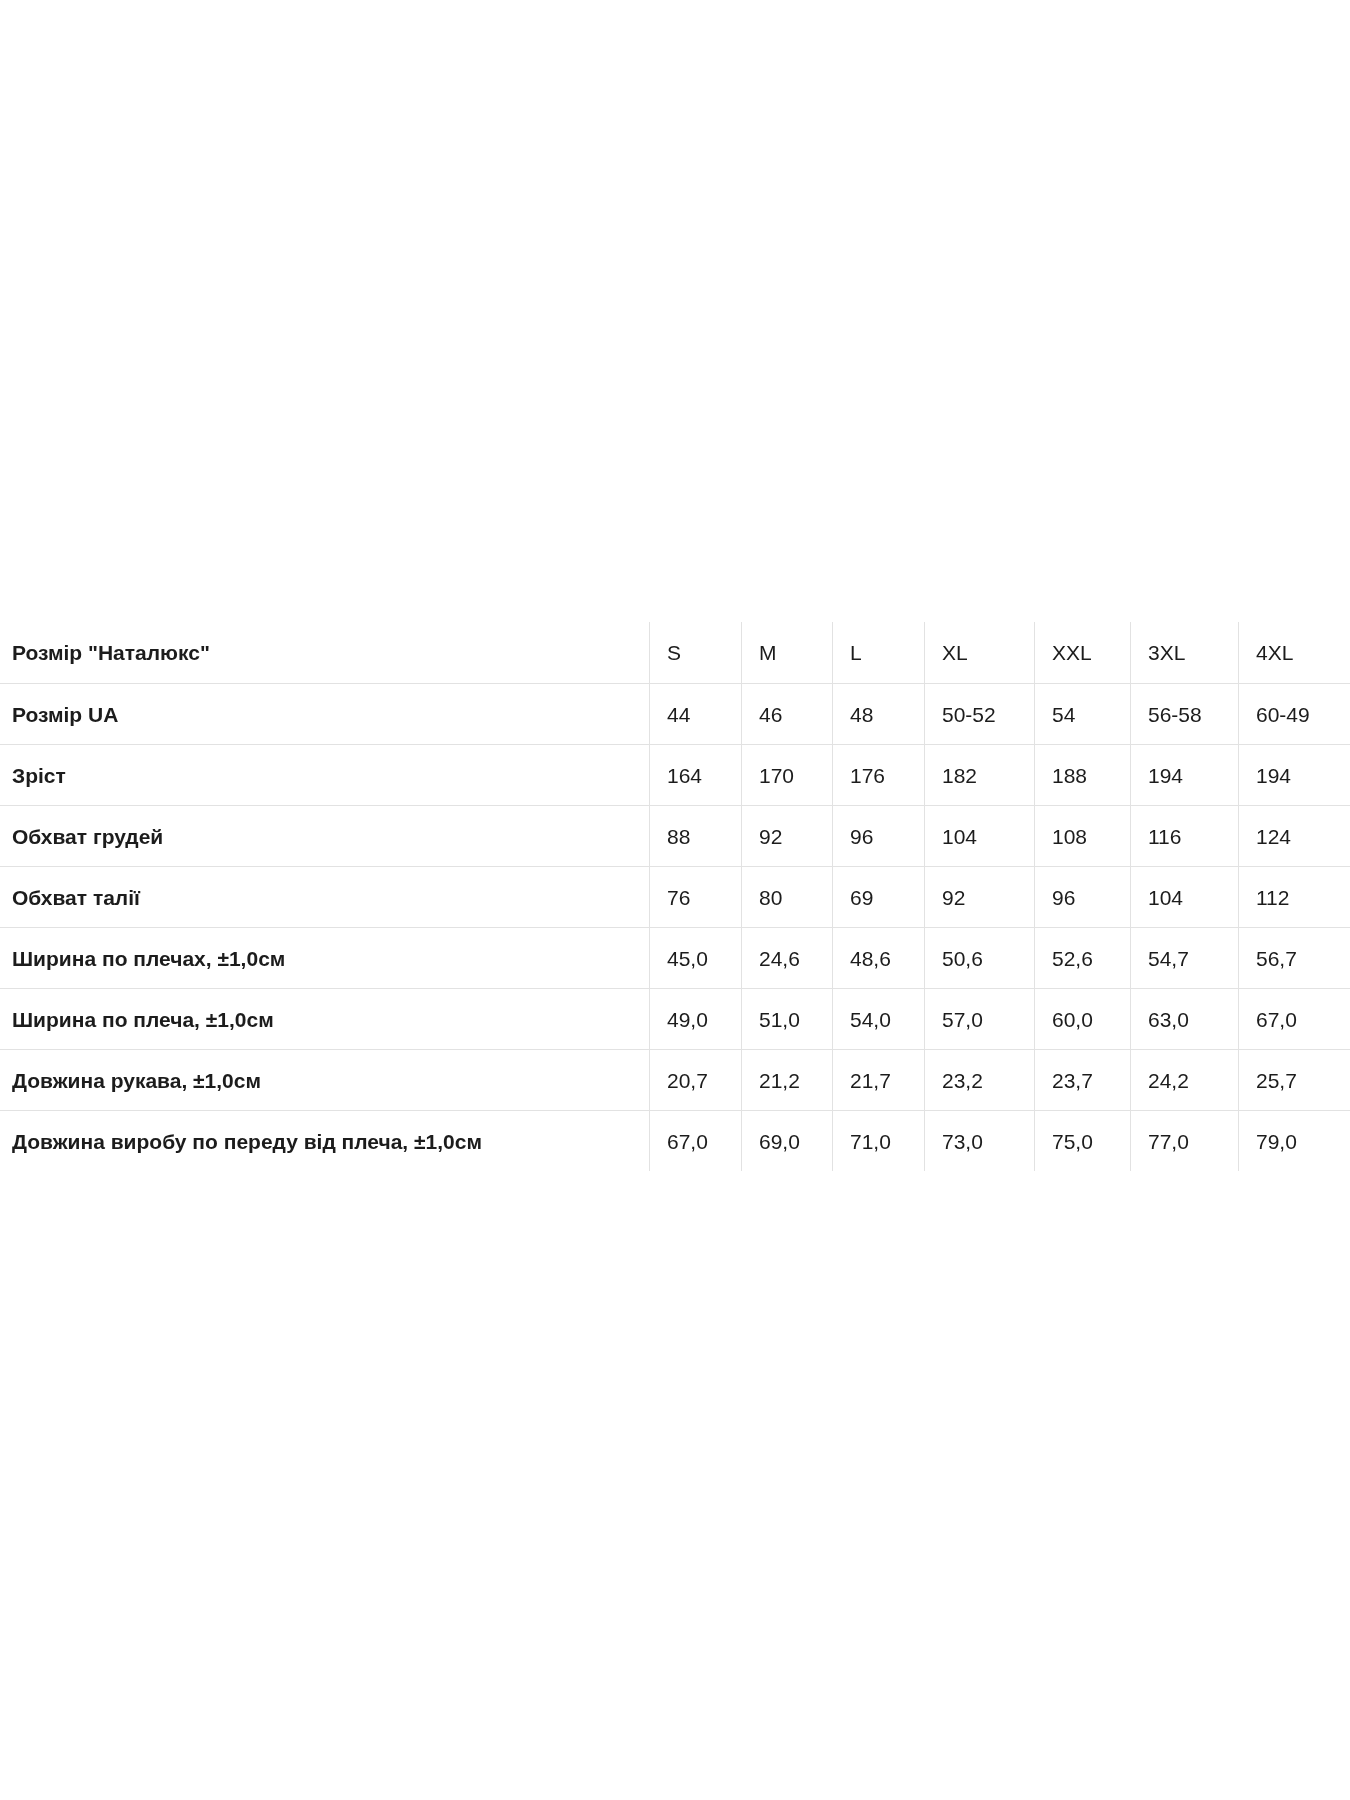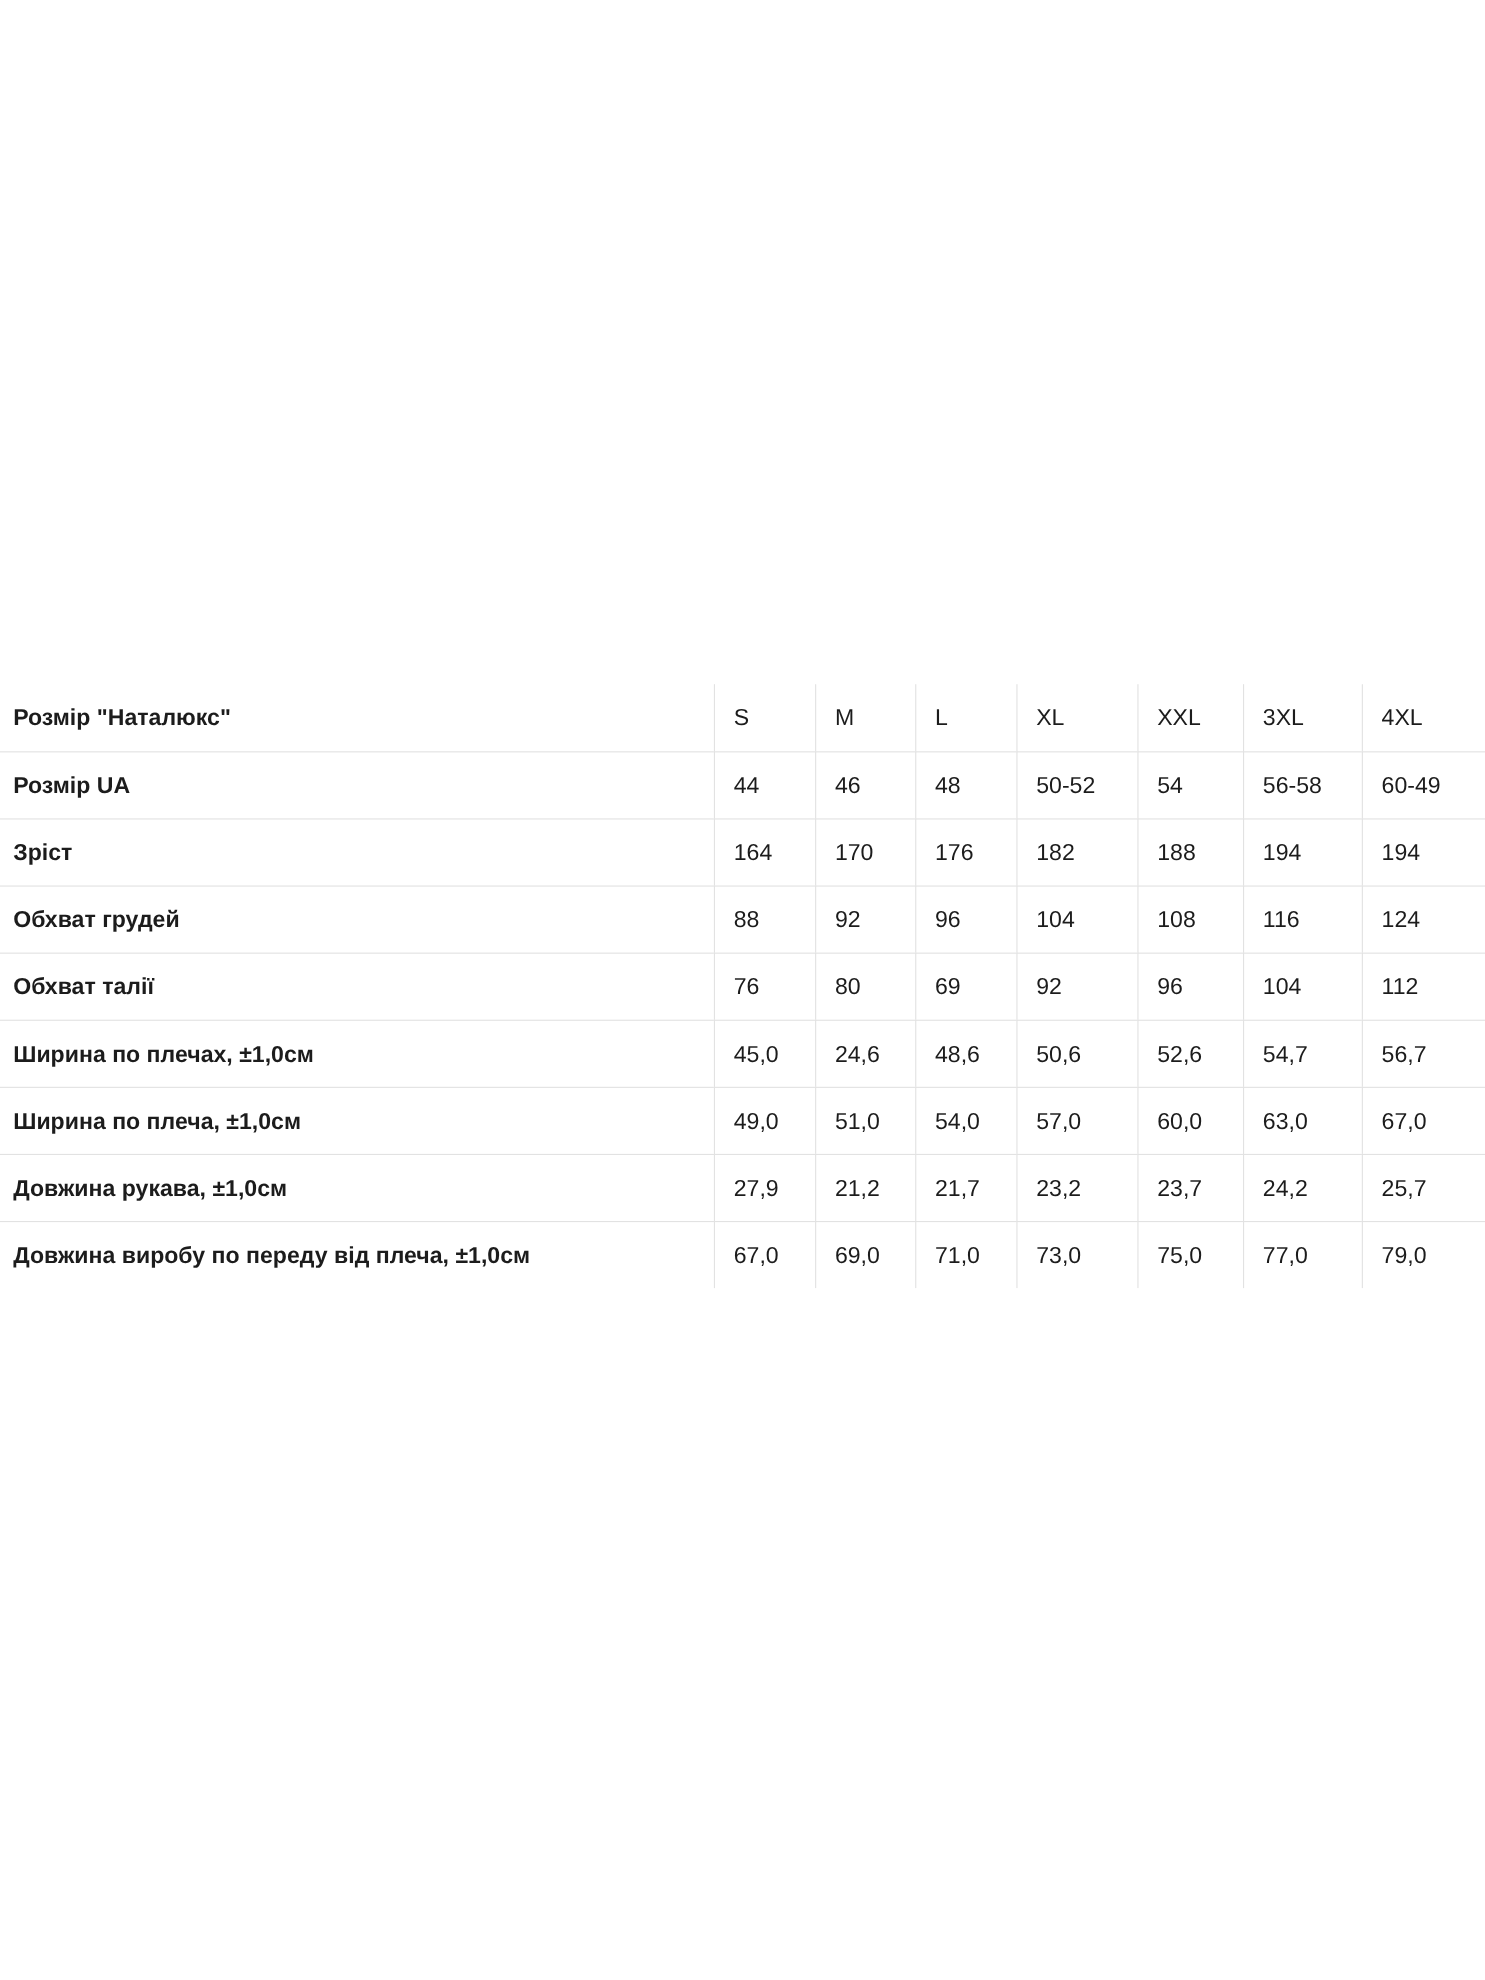--- a/index.html
+++ b/index.html
@@ -123,21 +123,21 @@
     <div class="cell val">51,0</div>
     <div class="cell val">54,0</div>
     <div class="cell val">57,0</div>
     <div class="cell val">60,0</div>
     <div class="cell val">63,0</div>
     <div class="cell val">67,0</div>
   </div>
 
   <div class="t-row">
     <div class="cell lbl">Довжина рукава, ±1,0см</div>
-    <div class="cell val">27,9</div>
+    <div class="cell val">20,7</div>
     <div class="cell val">21,2</div>
     <div class="cell val">21,7</div>
     <div class="cell val">23,2</div>
     <div class="cell val">23,7</div>
     <div class="cell val">24,2</div>
     <div class="cell val">25,7</div>
   </div>
 
   <div class="t-row">
     <div class="cell lbl">Довжина виробу по переду від плеча, ±1,0см</div>

